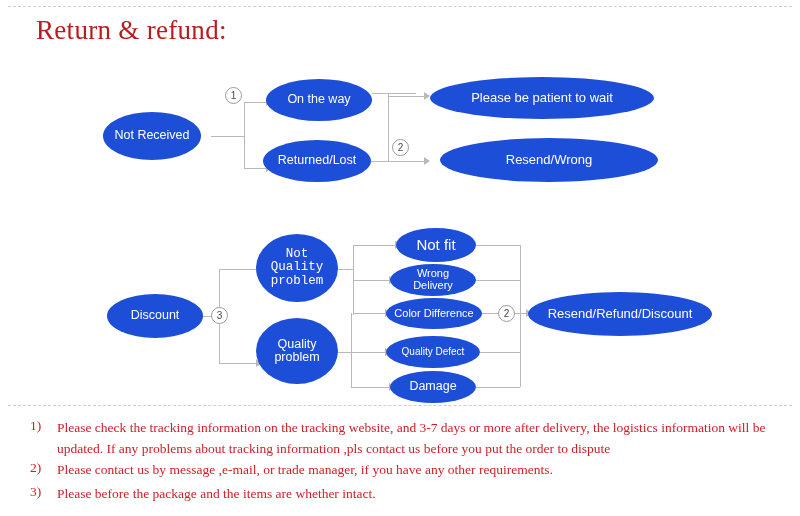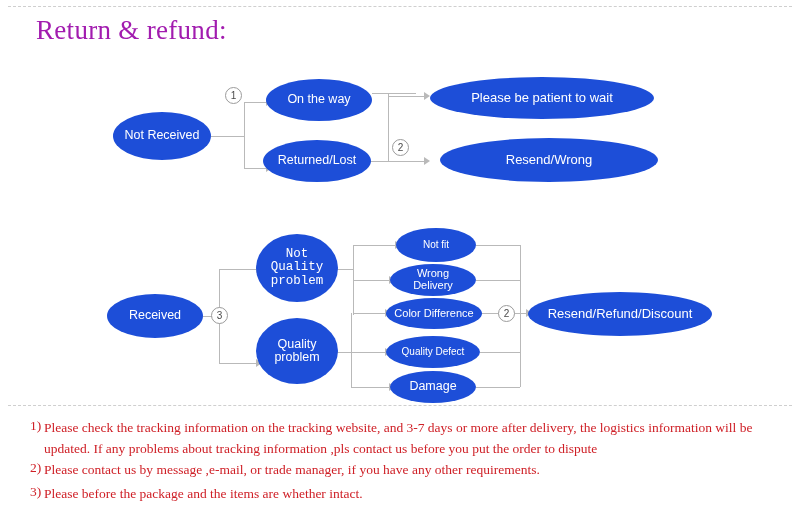--- a/index.html
+++ b/index.html
@@ -31,21 +31,21 @@
     left: 8px;
     width: 784px;
     height: 0;
     border-top: 1px dashed #cfcfcf;
   }
   #title {
     position: absolute;
     left: 36px;
     top: 15px;
     font-size: 27px;
-    color: #a21caf;
+    color: #b91c1c;
     font-family: "Liberation Serif", serif;
     letter-spacing: 0.3px;
     text-align: center;
   }
   .ellipse {
     position: absolute;
     background: #1d4ed8;
     border-radius: 50%;
     color: #ffffff;
     display: flex;
@@ -90,21 +90,21 @@
     font-size: 13.5px;
     font-family: "Liberation Serif", serif;
   }
   .note .num {
     position: absolute;
     left: 0;
     top: 0;
   }
   .note .txt {
     display: block;
-    margin-left: 14px;
+    margin-left: 27px;
     line-height: 1.55;
   }
 </style>
 </head>
 <body>
 
 <div id="page">
 
   <div class="top-rule"></div>
 
@@ -120,21 +120,21 @@
     <div class="arrow" style="left:266px; top:164px;"></div>
 
     <div class="conn h" style="left:372px; top:93px; width:44px;"></div>
     <div class="conn v" style="left:388px; top:93px; height:68px;"></div>
     <div class="conn h" style="left:388px; top:96px; width:36px;"></div>
     <div class="arrow" style="left:424px; top:92px;"></div>
     <div class="conn h" style="left:388px; top:161px; width:36px;"></div>
     <div class="arrow" style="left:424px; top:157px;"></div>
     <div class="conn h" style="left:360px; top:161px; width:28px;"></div>
 
-    <div class="ellipse" style="left:113px; top:112px; width:98px; height:48px; font-size:12.5px;text-align:center;">Not Received</div>
+    <div class="ellipse" style="left:103px; top:112px; width:98px; height:48px; font-size:12.5px;text-align:center;">Not Received</div>
 
     <div class="ellipse" style="left:266px; top:79px; width:106px; height:42px; font-size:12.5px;">On the way</div>
 
     <div class="ellipse" style="left:263px; top:140px; width:108px; height:42px; font-size:12.5px;text-align:right;">Returned/Lost</div>
 
     <div class="ellipse" style="left:430px; top:77px; width:224px; height:42px; font-size:13px;">Please be patient to wait</div>
 
     <div class="ellipse" style="left:440px; top:138px; width:218px; height:44px; font-size:13px;">Resend/Wrong</div>
 
     <div class="circle-num" style="left:225px; top:87px;">1</div>
@@ -168,27 +168,27 @@
 
     <div class="conn h" style="left:476px; top:245px; width:44px;"></div>
     <div class="conn h" style="left:476px; top:280px; width:44px;"></div>
     <div class="conn h" style="left:482px; top:313px; width:38px;"></div>
     <div class="conn h" style="left:480px; top:352px; width:40px;"></div>
     <div class="conn h" style="left:476px; top:387px; width:44px;"></div>
     <div class="conn v" style="left:520px; top:245px; height:142px;"></div>
     <div class="conn h" style="left:520px; top:313px; width:8px;"></div>
     <div class="arrow" style="left:526px; top:309px;"></div>
 
-    <div class="ellipse" style="left:107px; top:294px; width:96px; height:44px; font-size:12.5px;">Received</div>
+    <div class="ellipse" style="left:107px; top:294px; width:96px; height:44px; font-size:12.5px;">Discount</div>
 
     <div class="ellipse" style="left:256px; top:234px; width:82px; height:68px; font-size:12.5px;font-family:Liberation Mono, monospace;">Not Quality problem</div>
 
     <div class="ellipse" style="left:256px; top:318px; width:82px; height:66px; font-size:12.5px;">Quality problem</div>
 
-    <div class="ellipse" style="left:396px; top:228px; width:80px; height:34px; font-size:10px;">Not fit</div>
+    <div class="ellipse" style="left:396px; top:228px; width:80px; height:34px; font-size:15px;">Not fit</div>
 
     <div class="ellipse" style="left:390px; top:264px; width:86px; height:32px; font-size:11px;">Wrong Delivery</div>
 
     <div class="ellipse" style="left:386px; top:298px; width:96px; height:31px; font-size:11px;text-align:center;">Color Difference</div>
 
     <div class="ellipse" style="left:386px; top:336px; width:94px; height:32px; font-size:10px;">Quality Defect</div>
 
     <div class="ellipse" style="left:390px; top:371px; width:86px; height:32px; font-size:12.5px;">Damage</div>
 
     <div class="ellipse" style="left:528px; top:292px; width:184px; height:44px; font-size:13px;">Resend/Refund/Discount</div>

